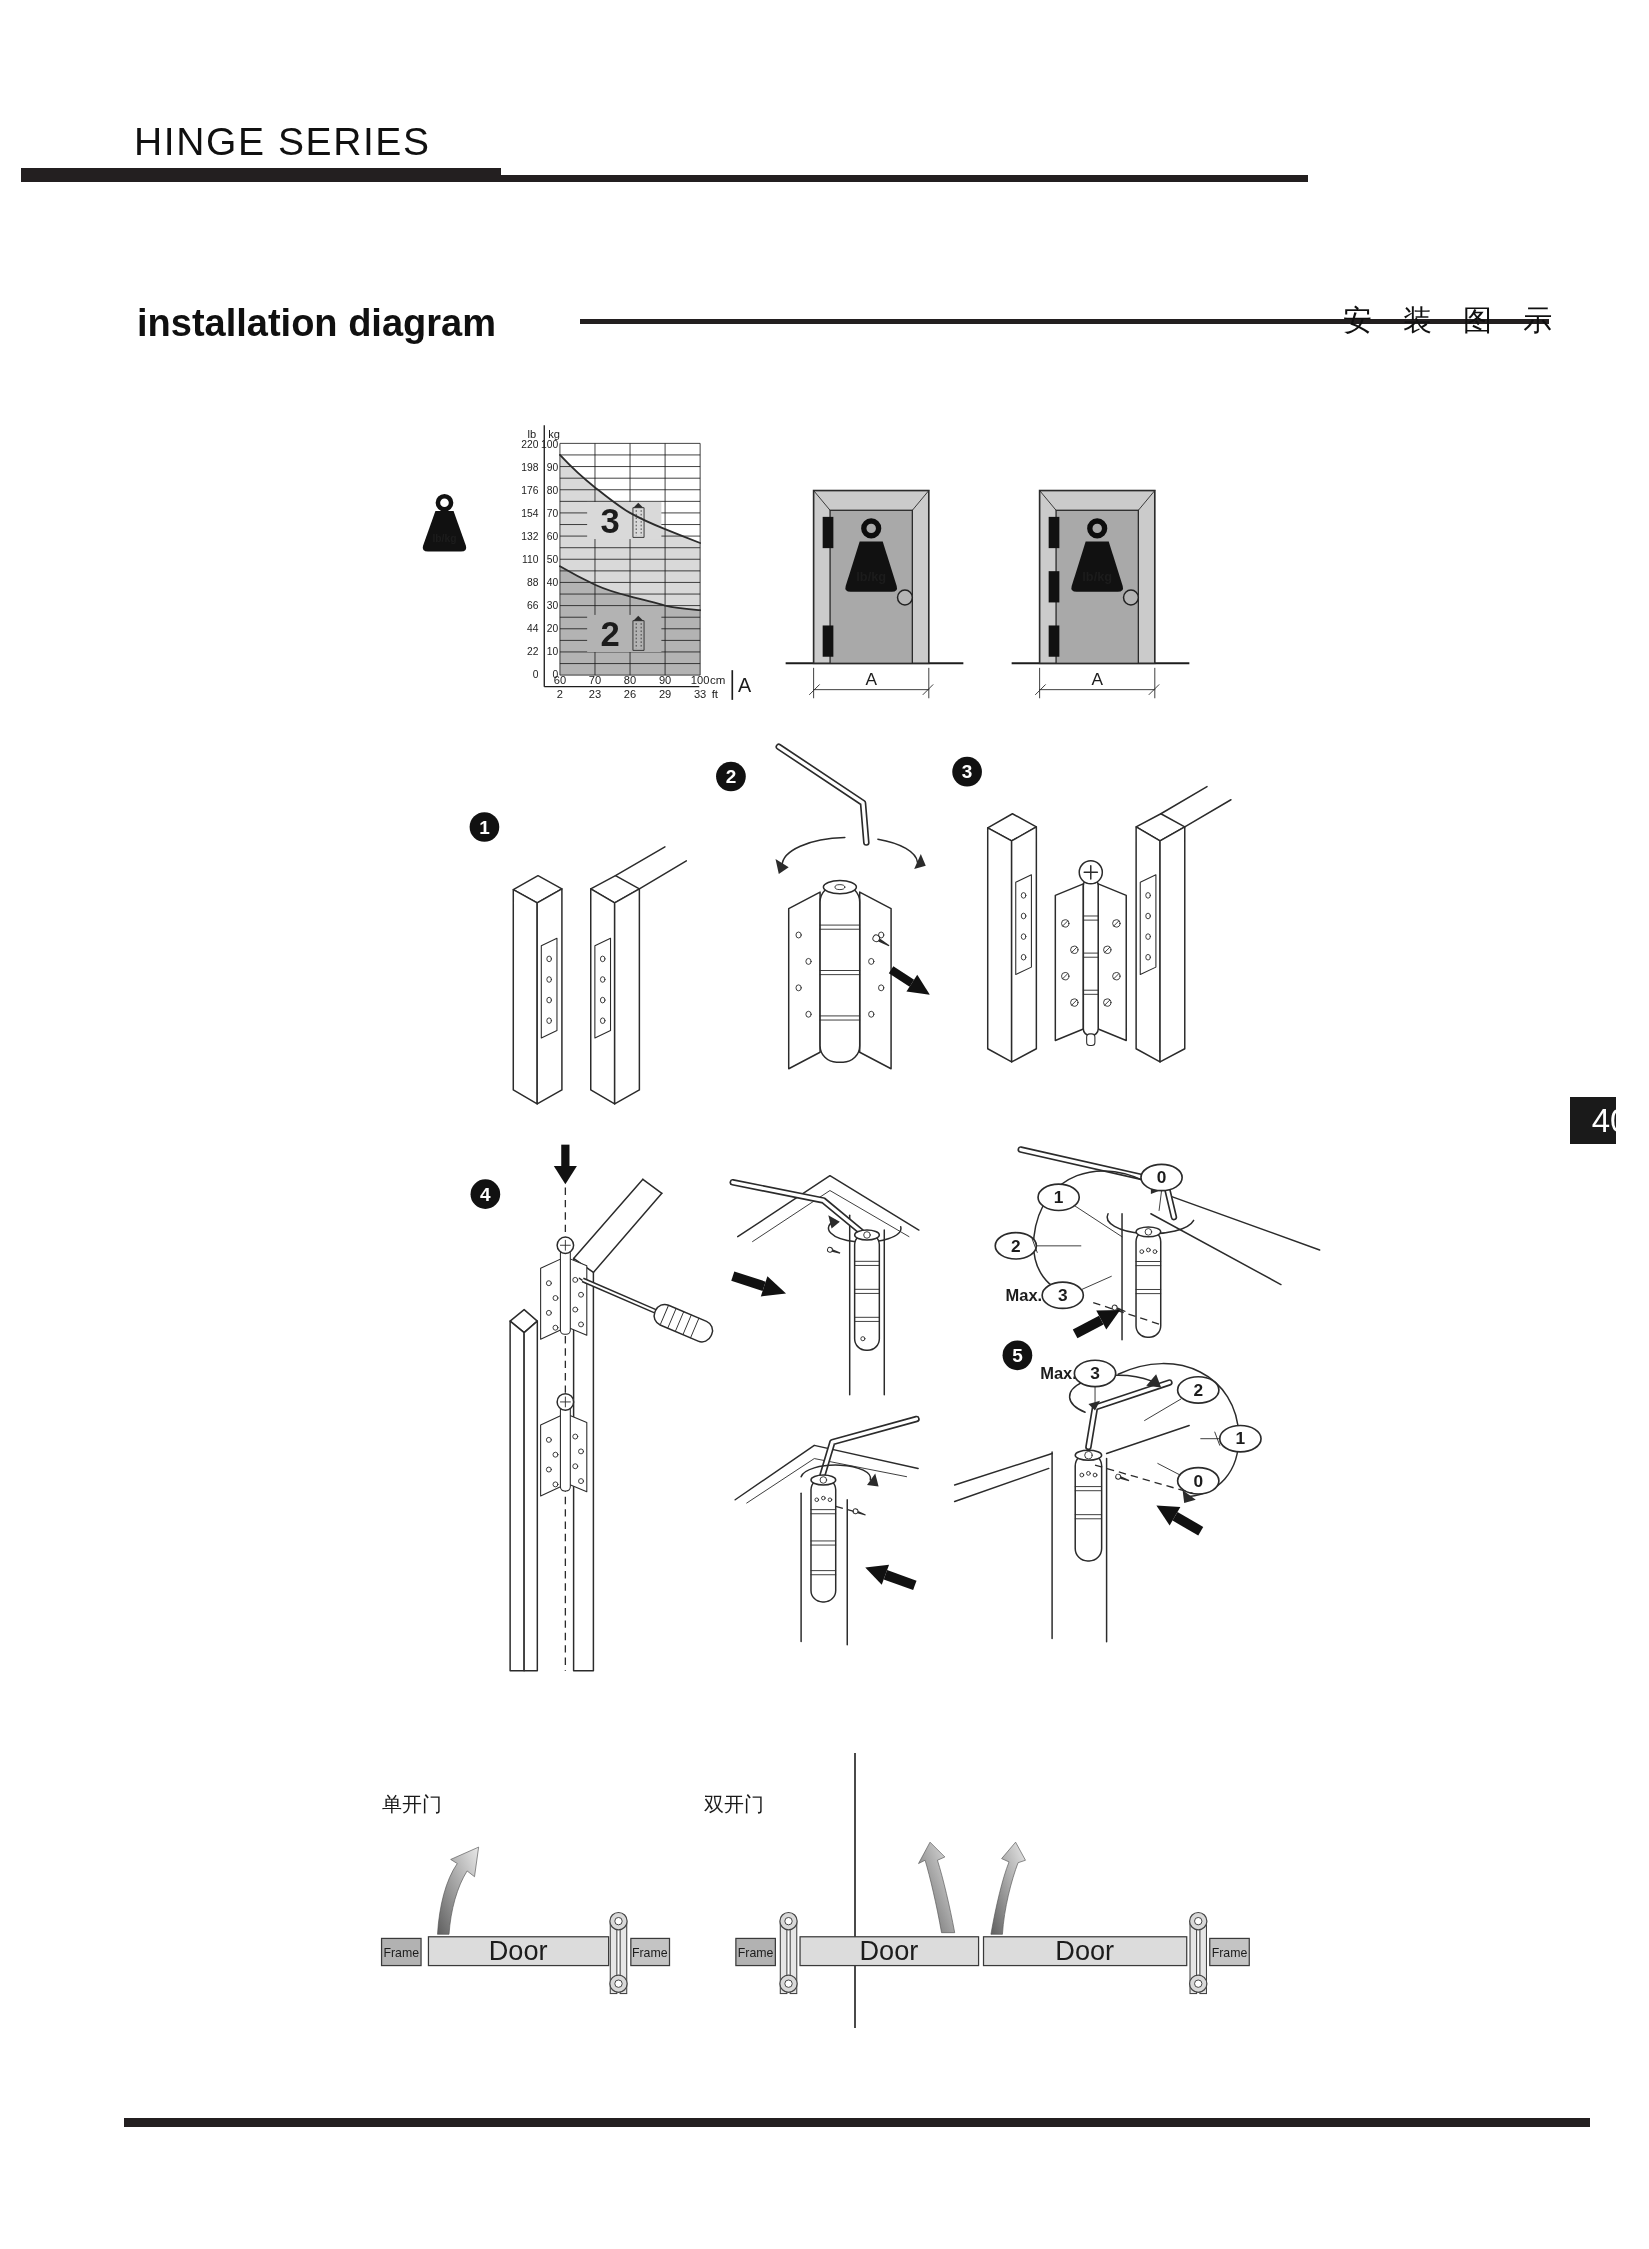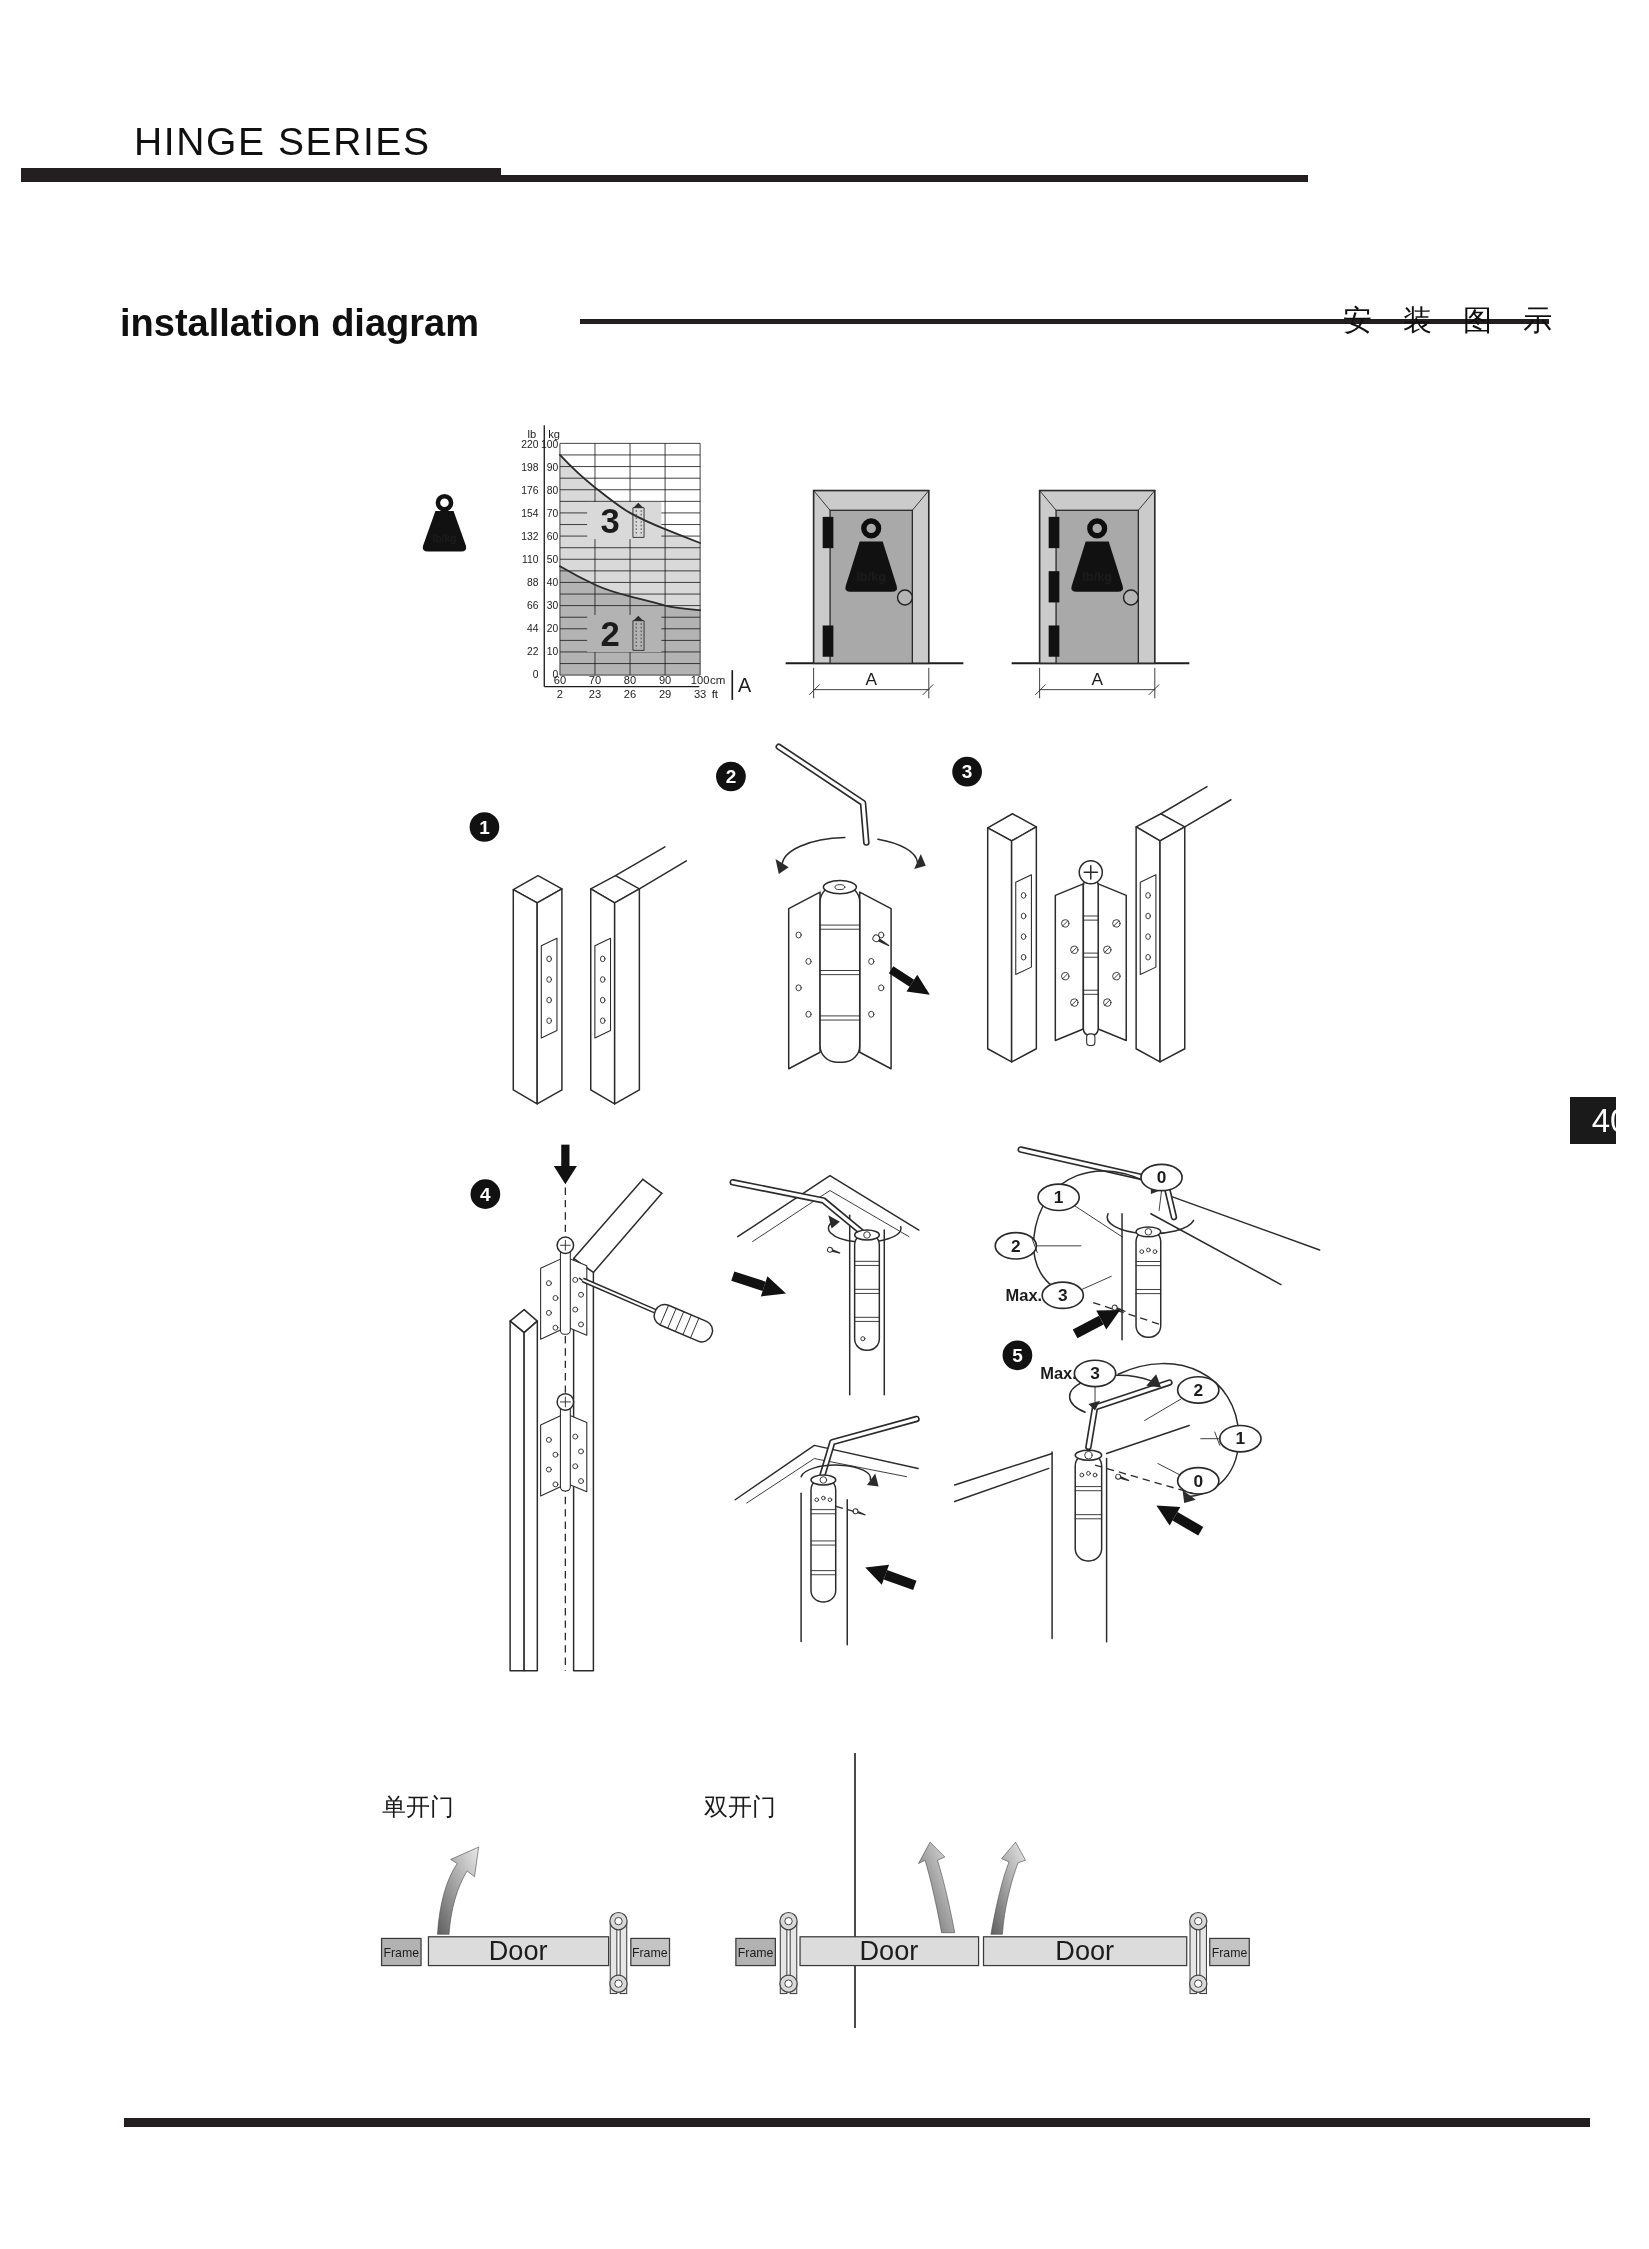--- a/index.html
+++ b/index.html
@@ -16,23 +16,23 @@
   .badge-t{fill:#fff;font-size:23px;font-weight:bold;text-anchor:middle;}
   .dial{fill:#fff;stroke:#2b2b2b;stroke-width:2;}
   .dial-t{font-size:21px;text-anchor:middle;font-weight:bold;}
   .tick{font-size:12.5px;text-anchor:end;}
   .xtick{font-size:13.5px;text-anchor:middle;}
   .key-under{fill:none;stroke:#2b2b2b;stroke-width:8;stroke-linecap:round;stroke-linejoin:round;}
   .key-over{fill:none;stroke:#fff;stroke-width:4;stroke-linecap:round;stroke-linejoin:round;}
   .dash{stroke:#2b2b2b;stroke-width:1.6;stroke-dasharray:9 6;fill:none;}
   .header-title{position:absolute;left:134px;top:120px;font-size:39px;letter-spacing:1.6px;color:#101010;}
   .bar{position:absolute;background:#231f20;}
-  .sec-title{position:absolute;left:120px;top:302px;font-size:38px;font-weight:bold;color:#101010;}
+  .sec-title{position:absolute;left:137px;top:302px;font-size:38px;font-weight:bold;color:#101010;}
   .sec-title-cn{position:absolute;left:1343px;top:273px;font-size:29px;letter-spacing:11.5px;color:#101010;margin-top:28px;}
-  .plan-label{position:absolute;font-size:24px;color:#1a1a1a;}
+  .plan-label{position:absolute;font-size:20px;color:#1a1a1a;}
   .page-tab{position:absolute;left:1570px;top:1097px;width:80px;height:47px;background:#1a1a1a;
             color:#fff;font-size:33px;display:flex;align-items:center;justify-content:center;}
   .divider-v{position:absolute;left:854px;top:1753px;width:1.6px;height:275px;background:#4a4a4a;}
 </style>
 </head>
 <body>
 
 <div class="page">
 
   <div class="header-title">HINGE SERIES</div>

